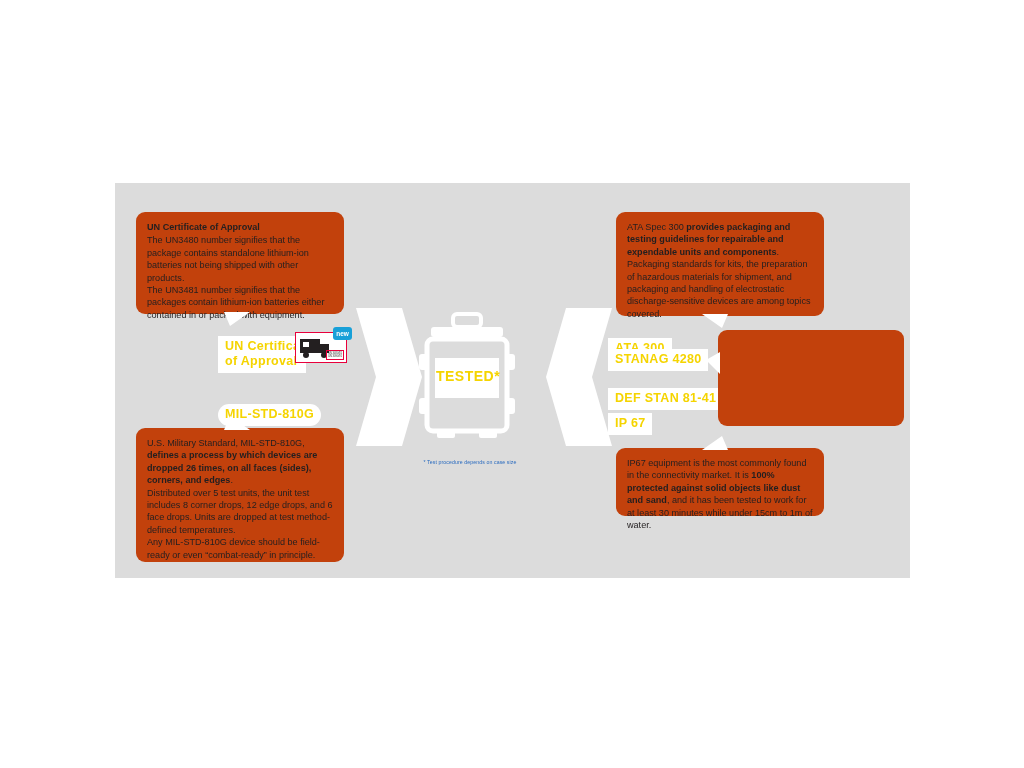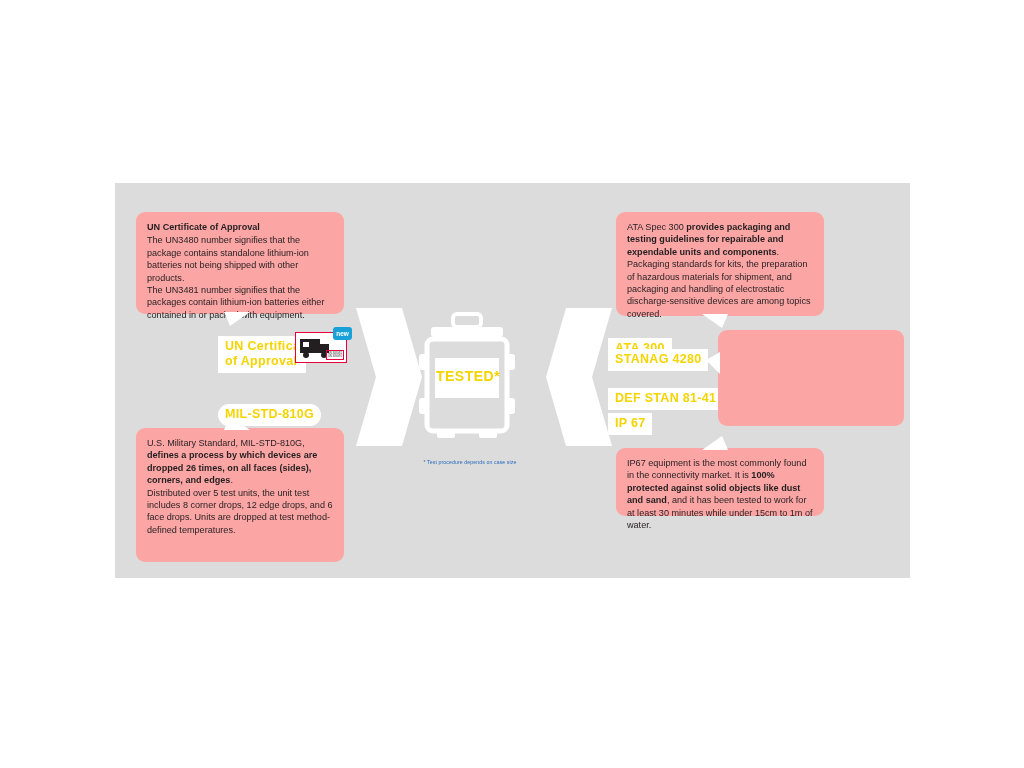--- a/index.html
+++ b/index.html
@@ -21,21 +21,21 @@
     position: absolute;
     left: 115px;
     top: 183px;
     width: 795px;
     height: 395px;
     background: #dcdcdc;
   }
   
   .callout {
     position: absolute;
-    background: #fca5a5;
+    background: #c2410c;
     border-radius: 9px;
     box-sizing: border-box;
     padding: 9px 11px 10px 11px;
     color: #231f20;
     font-size: 9.1px;
     line-height: 12.4px;
     font-family: "Liberation Sans", sans-serif;
   }
   .callout p { margin: 0; }
   .callout b, .callout strong { font-weight: bold; }
@@ -202,20 +202,21 @@
     <p>The UN3480 number signifies that the package contains standalone lithium-ion batteries not being shipped with other products.</p>
     <p>The UN3481 number signifies that the packages contain lithium-ion batteries either contained in or packed with equipment.</p>
   </div>
   <svg class="tail" style="left:224px;top:312px;width:26px;height:14px;" viewBox="0 0 26 14">
     <path d="M0,0 L26,0 L6,14 Z" fill="#ffffff"></path>
   </svg>
 
   <div class="callout" style="left:136px;top:428px;width:208px;height:134px;">
     <p><span>U.S. Military Standard, MIL-STD-810G, </span><b>defines a process by which devices are dropped 26 times, on all faces (sides), corners, and edges</b><span>.</span></p>
     <p>Distributed over 5 test units, the unit test includes 8 corner drops, 12 edge drops, and 6 face drops. Units are dropped at test method-defined temperatures.</p>
+    <p>Any MIL-STD-810G device should be field-ready or even “combat-ready” in principle.</p>
   </div>
   <svg class="tail" style="left:224px;top:416px;width:26px;height:14px;" viewBox="0 0 26 14">
     <path d="M0,14 L26,14 L6,0 Z" fill="#ffffff"></path>
   </svg>
 
   <div class="callout" style="left:616px;top:212px;width:208px;height:104px;">
     <p><span>ATA Spec 300 </span><b>provides packaging and testing guidelines for repairable and expendable units and components</b><span>. Packaging standards for kits, the preparation of hazardous materials for shipment, and packaging and handling of electrostatic discharge-sensitive devices are among topics covered.</span></p>
   </div>
   <svg class="tail" style="left:702px;top:314px;width:26px;height:14px;" viewBox="0 0 26 14">
     <path d="M0,0 L26,0 L20,14 Z" fill="#ffffff"></path>

